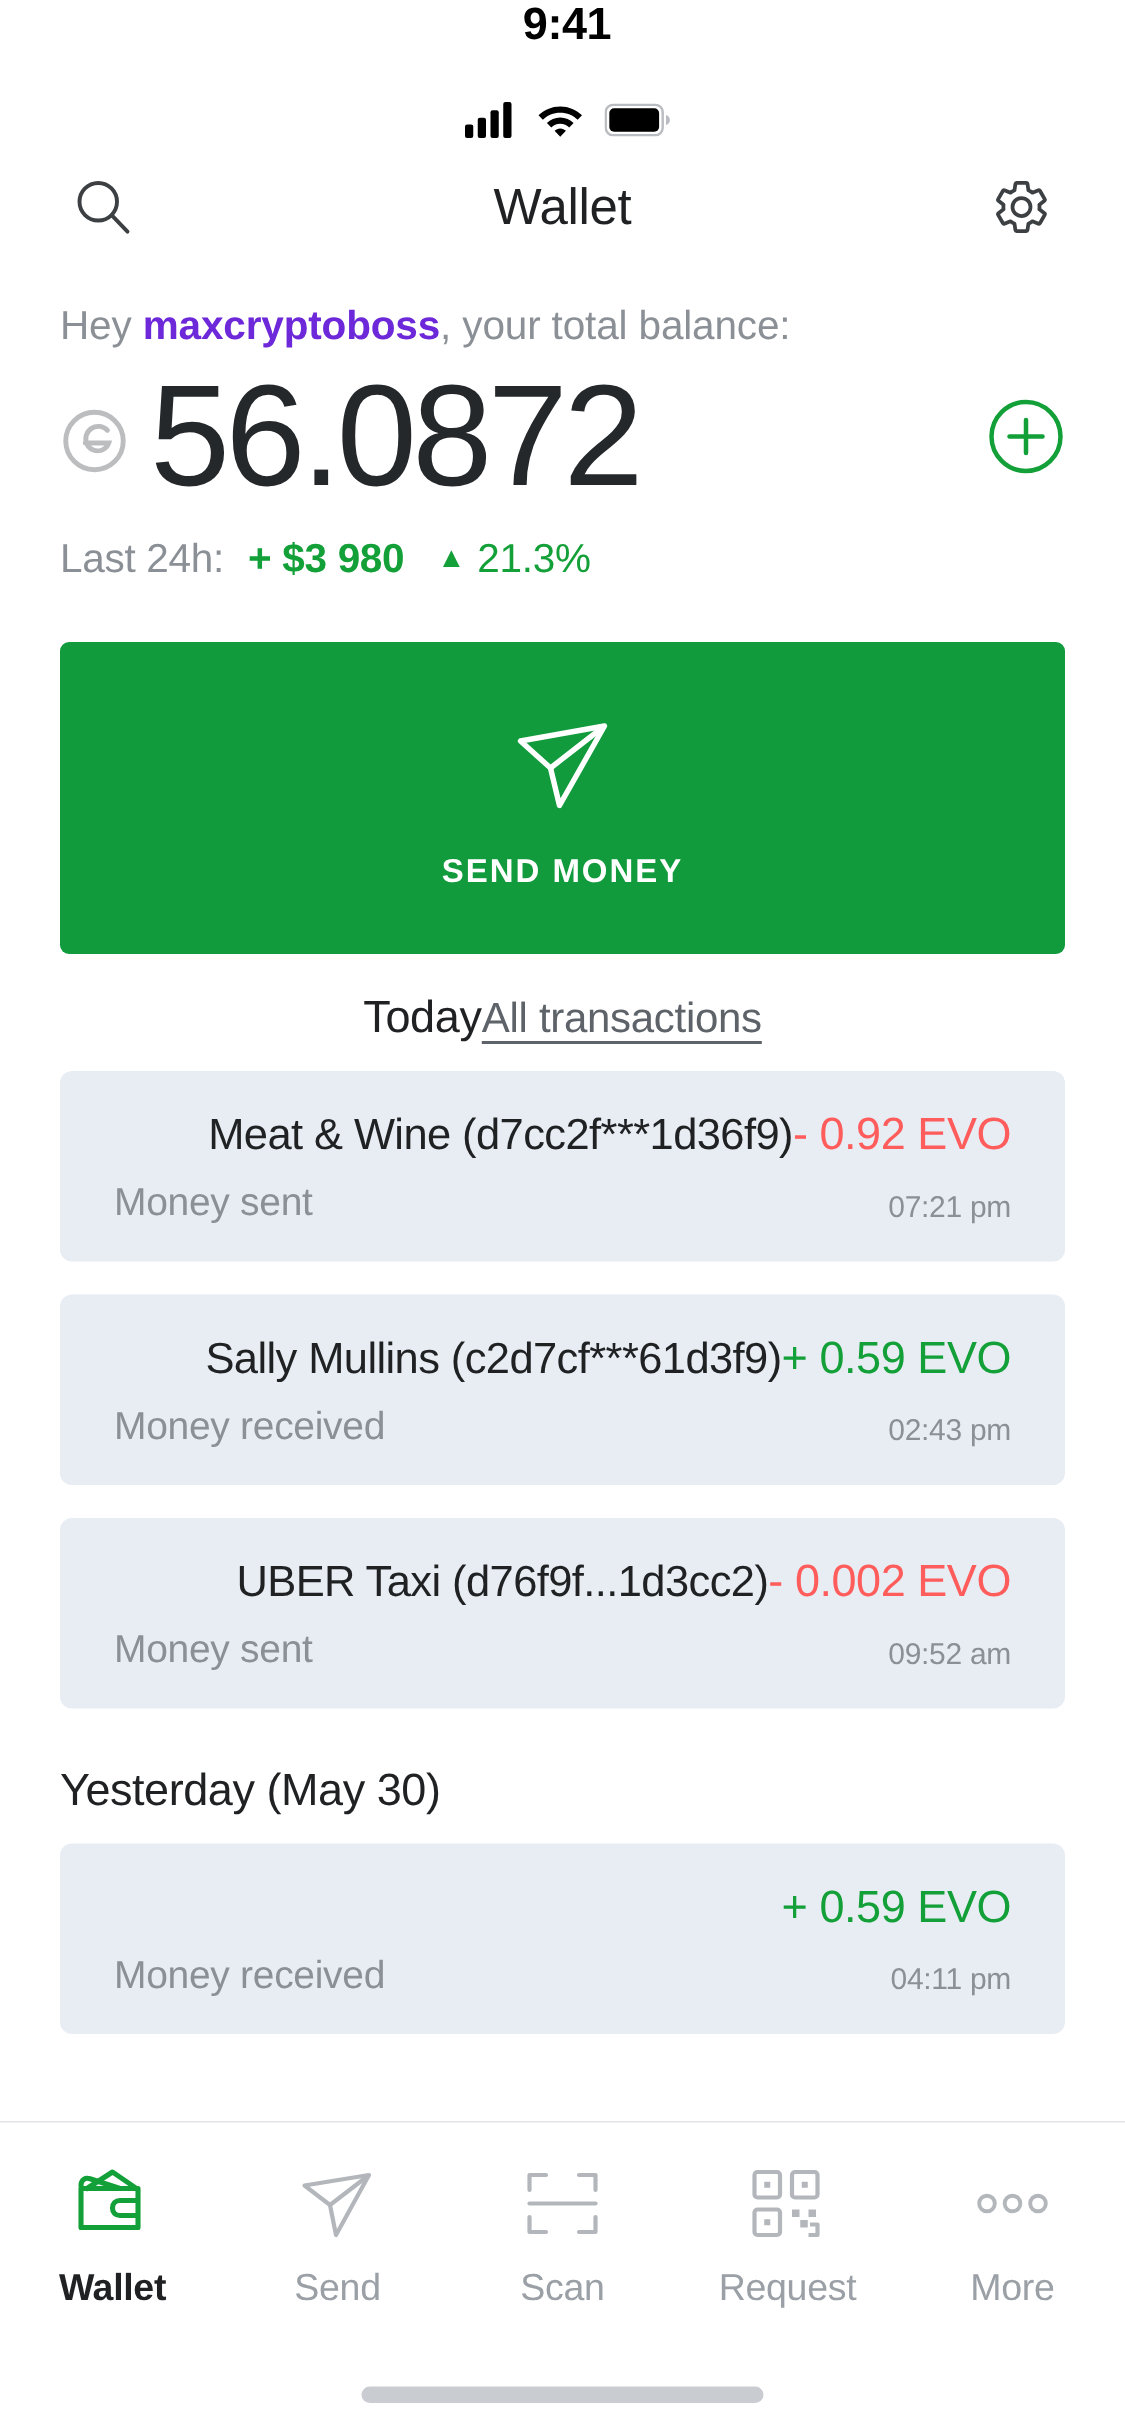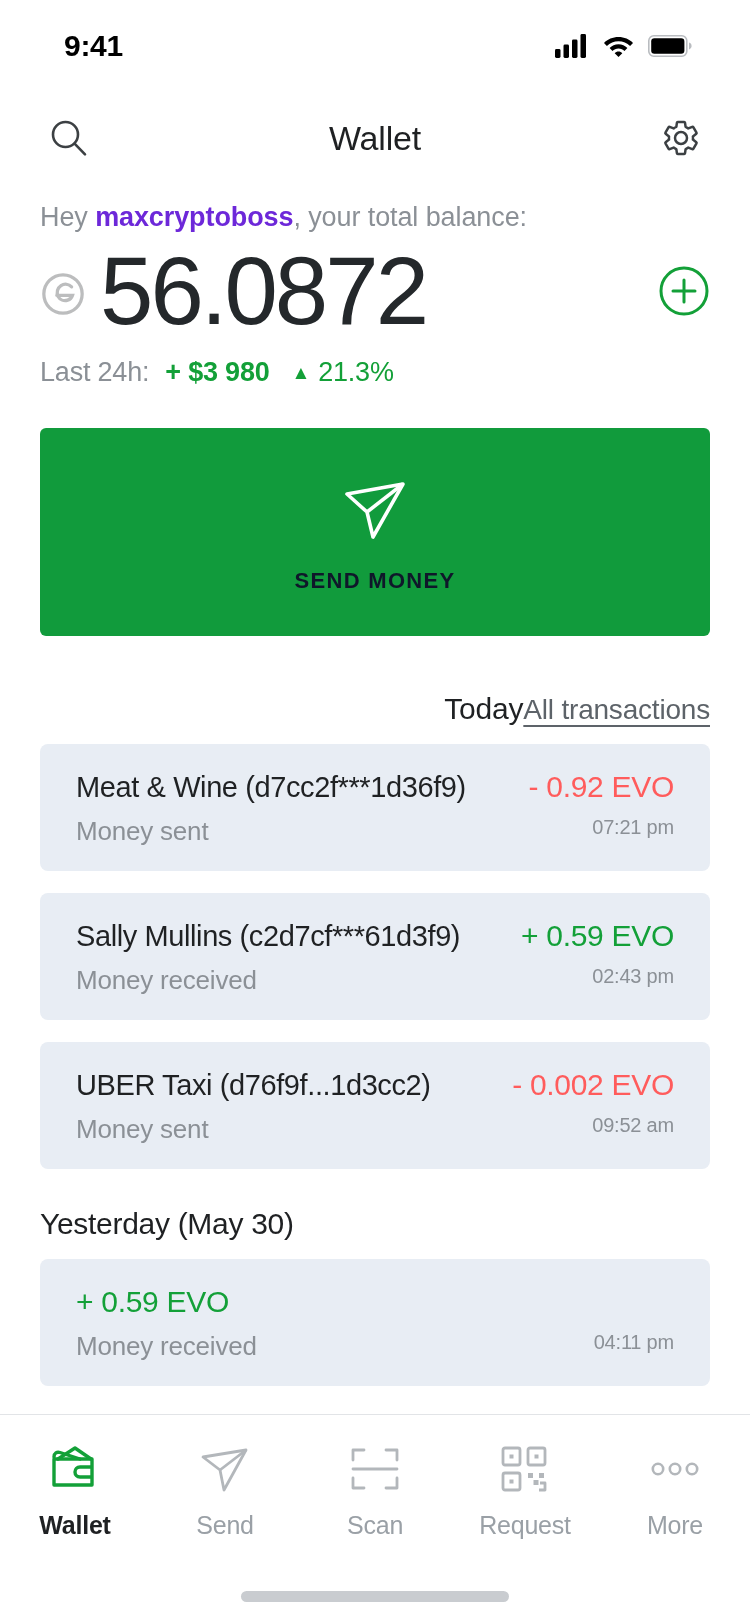--- a/index.html
+++ b/index.html
@@ -12,20 +12,21 @@
     overflow:hidden;
   }
 
   
   .statusbar {
     height:92px;
     display:flex;
     align-items:center;
     justify-content:space-between;
     padding:0 58px 0 64px;
+    flex-direction:column;
   }
   .status-time {
     font-size:30px;
     font-weight:600;
     letter-spacing:-0.3px;
     color:#000;
   }
   .status-icons { display:flex; align-items:center; gap:14px; }
 
   
@@ -110,33 +111,33 @@
   .action + .action::before {
     content:"";
     position:absolute;
     left:0; top:0; bottom:0;
     width:2px;
     background:rgba(0,0,0,0.09);
   }
   .action-icon { height:78px; display:flex; align-items:center; justify-content:center; }
   .action-label {
     margin-top:20px;
-    color:#0f172a;
+    color:#ffffff;
     font-size:22px;
     font-weight:700;
     letter-spacing:1.3px;
   }
 
   
   .tx-section { padding:0 40px; }
   .tx-head {
     display:flex;
     align-items:baseline;
-    justify-content:flex-end;
-    margin-top:56px;
+    justify-content:center;
+    margin-top:26px;
     margin-bottom:18px;
   }
   .tx-head-title { font-size:30px; color:#1f2123; letter-spacing:-0.2px; }
   .tx-head-link {
     font-size:28px;
     color:#5d6369;
     text-decoration:underline;
     text-underline-offset:6px;
     cursor:pointer;
     letter-spacing:-0.2px;
@@ -144,30 +145,29 @@
 
   .tx-card {
     background:#e8edf4;
     border-radius:8px;
     padding:26px 36px 24px 36px;
     margin-bottom:22px;
   }
   .tx-row-top {
     display:flex;
     align-items:baseline;
-    justify-content:space-between;
-    gap:28px;
+    justify-content:flex-end;
   }
   .tx-title { font-size:29px; color:#1f2123; letter-spacing:-0.4px; }
   .tx-amount { font-size:30px; letter-spacing:-0.3px; white-space:nowrap; }
   .tx-amount.neg { color:#ff5c5c; }
   .tx-amount.pos { color:#13a038; }
   .tx-row-bot {
     display:flex;
-    align-items:flex-start;
+    align-items:flex-end;
     justify-content:space-between;
     margin-top:12px;
     gap:41px;
   }
   .tx-sub { font-size:26px; color:#8b9096; letter-spacing:-0.2px; }
   .tx-time { font-size:20px; color:#8b9096; letter-spacing:-0.2px; }
 
   .group-title {
     font-size:30px;
     color:#1f2123;

